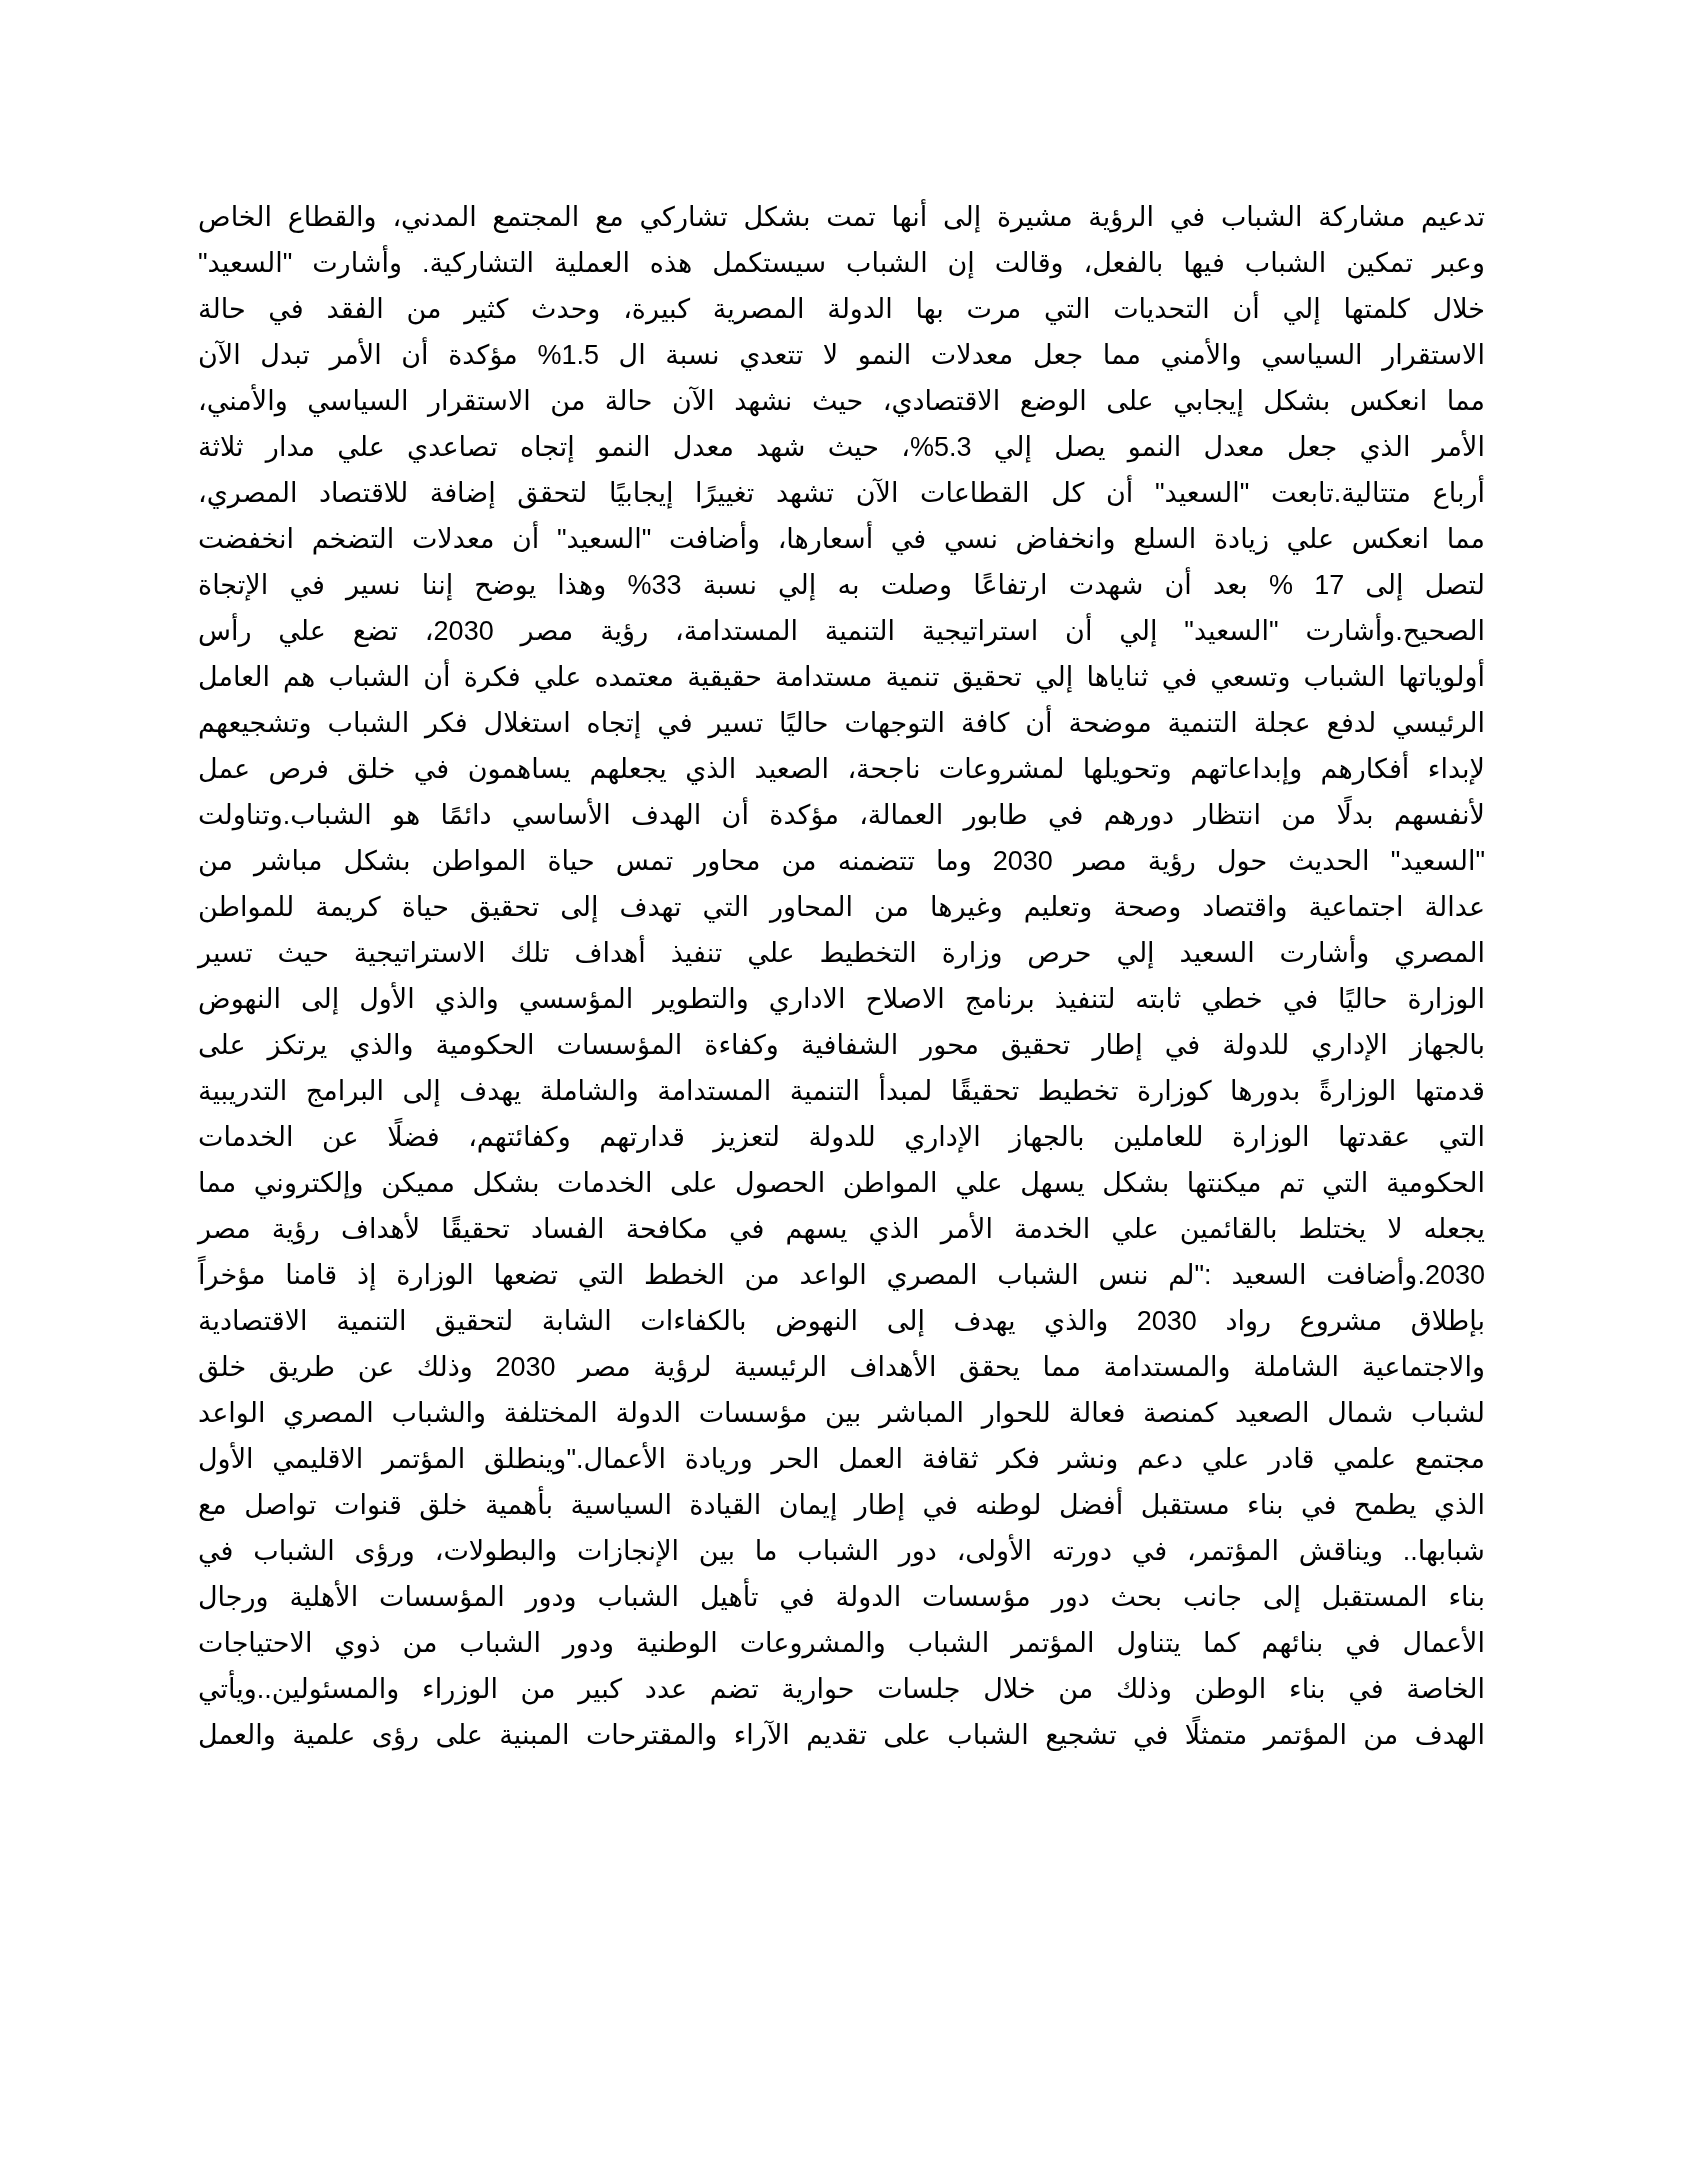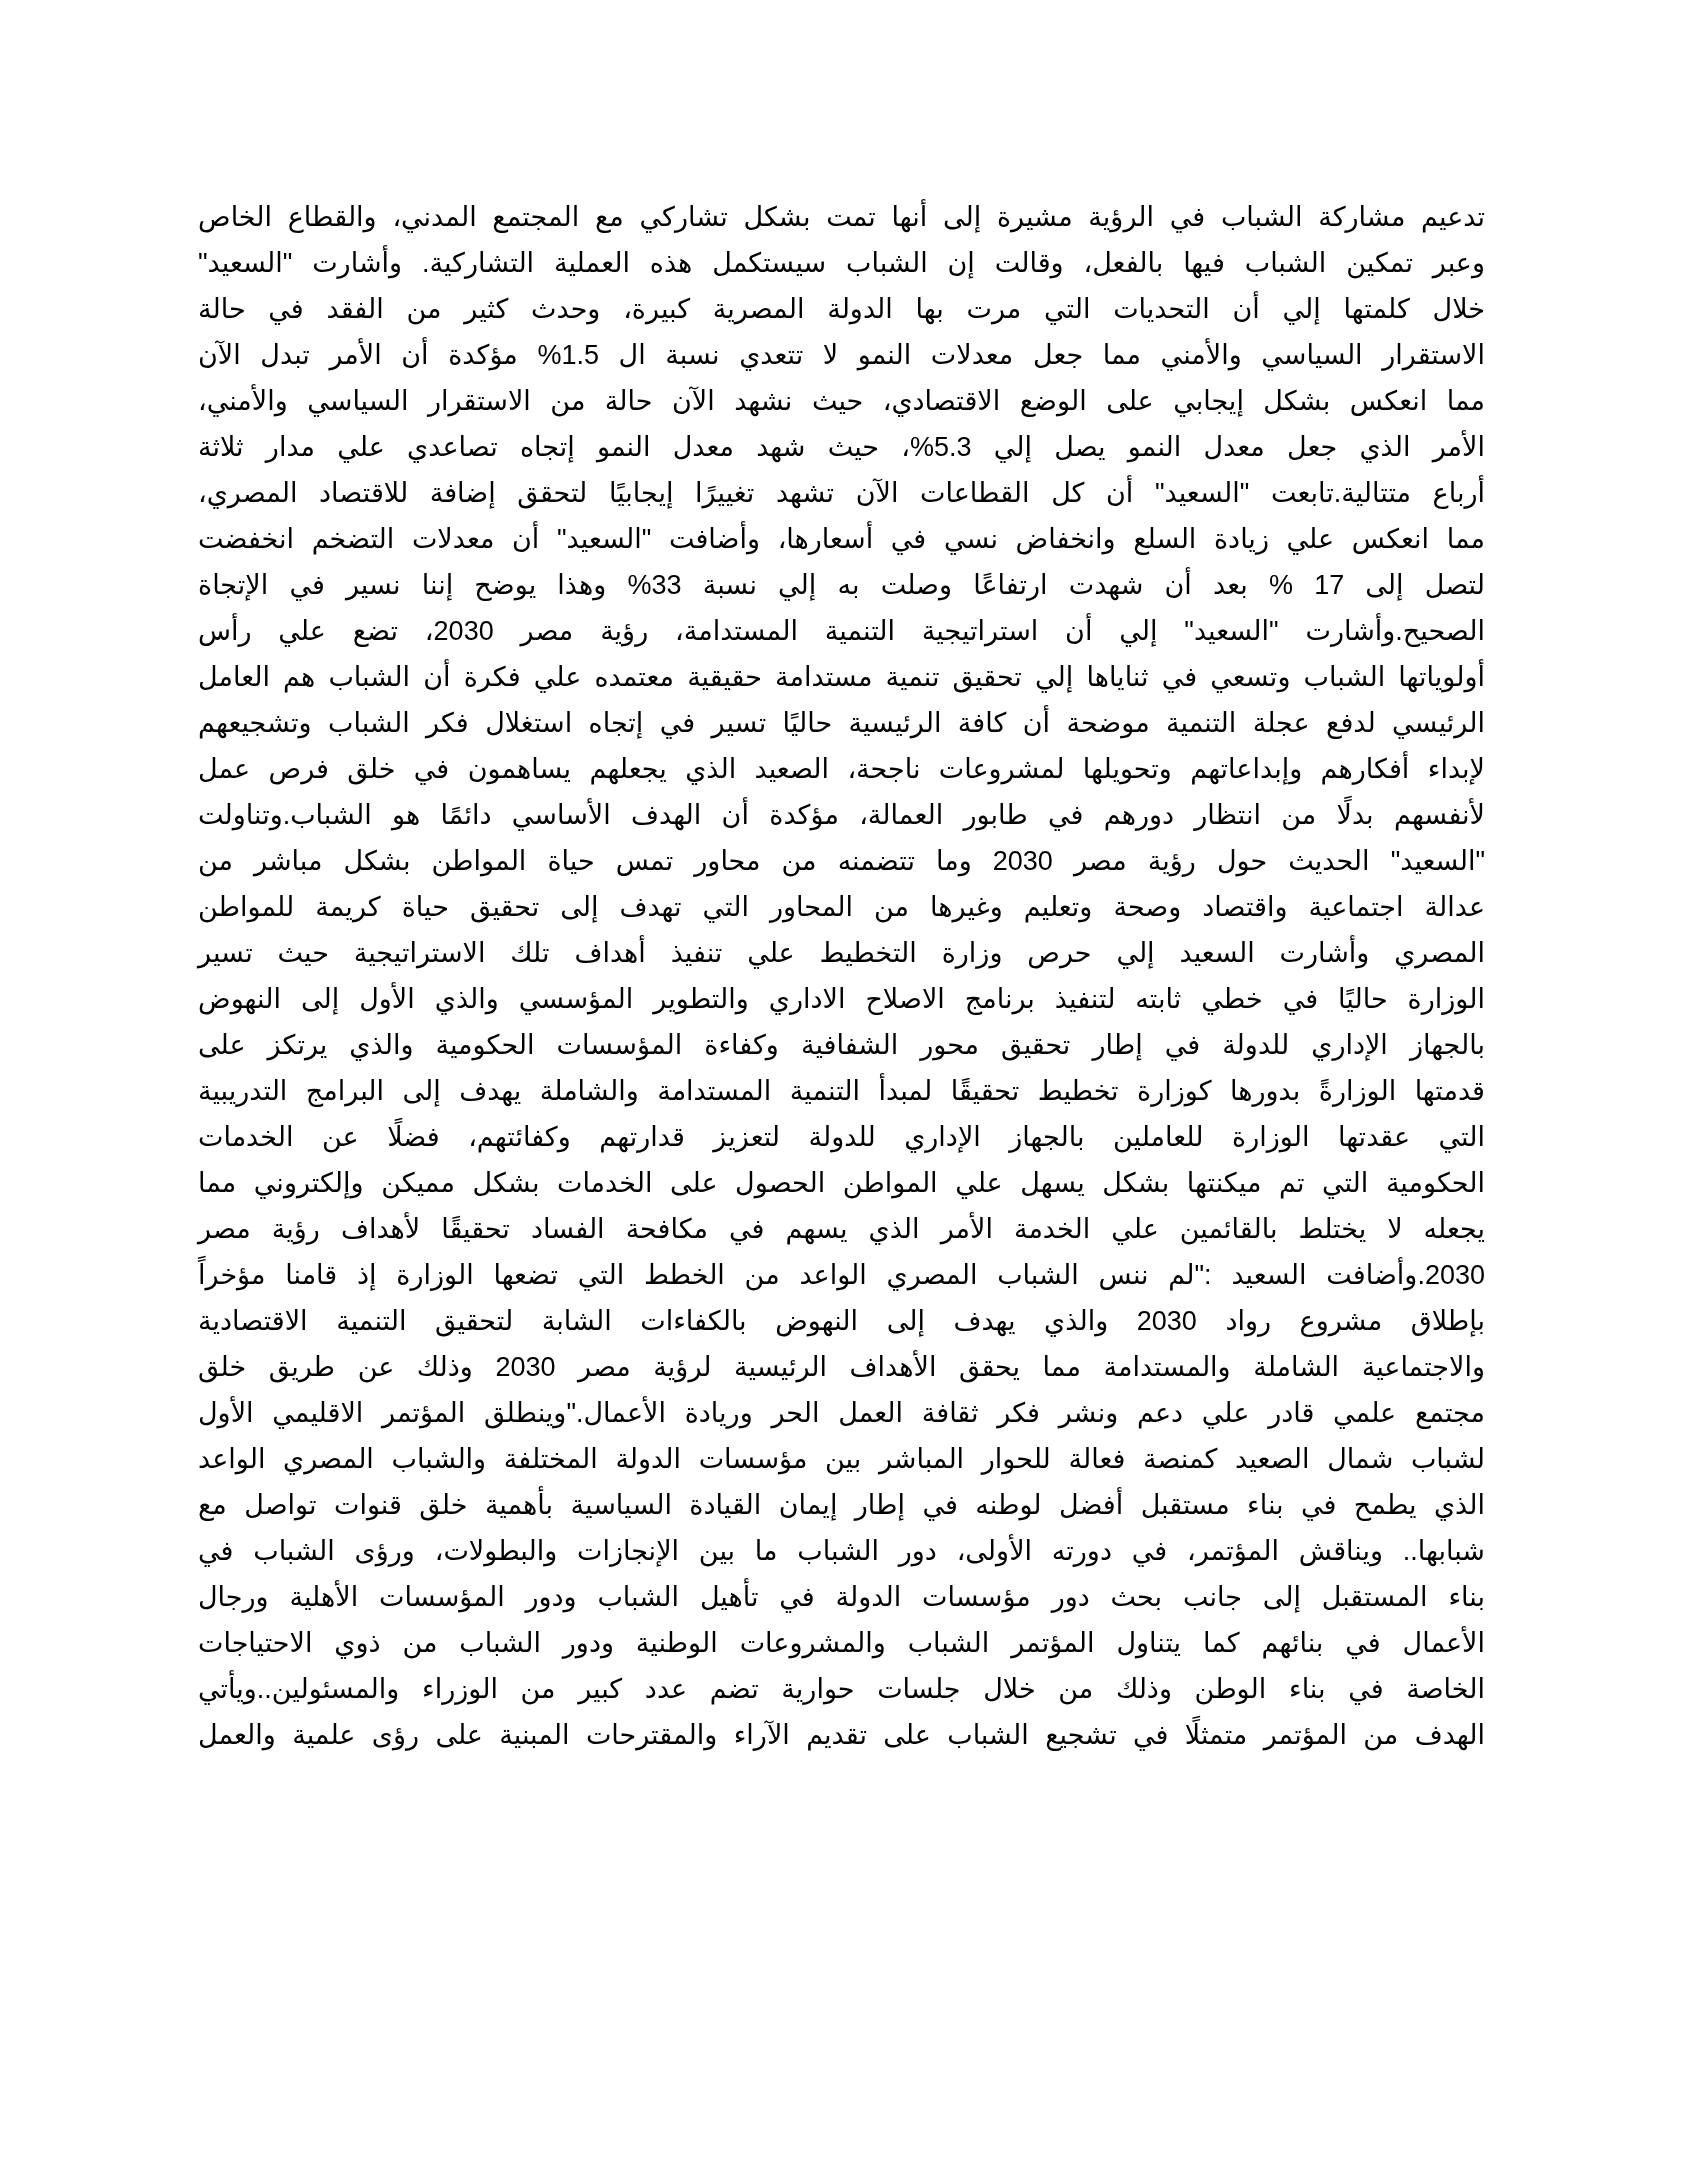--- a/index.html
+++ b/index.html
@@ -51,37 +51,37 @@
   <div class="line"><span class="txt">وعبر تمكين الشباب فيها بالفعل، وقالت إن الشباب سيستكمل هذه العملية التشاركية. وأشارت "السعيد"</span></div>
   <div class="line"><span class="txt">خلال كلمتها إلي أن التحديات التي مرت بها الدولة المصرية كبيرة، وحدث كثير من الفقد في حالة</span></div>
   <div class="line"><span class="txt">الاستقرار السياسي والأمني مما جعل معدلات النمو لا تتعدي نسبة ال 1.5% مؤكدة أن الأمر تبدل الآن</span></div>
   <div class="line"><span class="txt">مما انعكس بشكل إيجابي على الوضع الاقتصادي، حيث نشهد الآن حالة من الاستقرار السياسي والأمني،</span></div>
   <div class="line"><span class="txt">الأمر الذي جعل معدل النمو يصل إلي 5.3%، حيث شهد معدل النمو إتجاه تصاعدي علي مدار ثلاثة</span></div>
   <div class="line"><span class="txt">أرباع متتالية.تابعت "السعيد" أن كل القطاعات الآن تشهد تغييرًا إيجابيًا لتحقق إضافة للاقتصاد المصري،</span></div>
   <div class="line"><span class="txt">مما انعكس علي زيادة السلع وانخفاض نسي في أسعارها، وأضافت "السعيد" أن معدلات التضخم انخفضت</span></div>
   <div class="line"><span class="txt">لتصل إلى 17 % بعد أن شهدت ارتفاعًا وصلت به إلي نسبة 33% وهذا يوضح إننا نسير في الإتجاة</span></div>
   <div class="line"><span class="txt">الصحيح.وأشارت "السعيد" إلي أن استراتيجية التنمية المستدامة، رؤية مصر 2030، تضع علي رأس</span></div>
   <div class="line"><span class="txt">أولوياتها الشباب وتسعي في ثناياها إلي تحقيق تنمية مستدامة حقيقية معتمده علي فكرة أن الشباب هم العامل</span></div>
-  <div class="line"><span class="txt">الرئيسي لدفع عجلة التنمية موضحة أن كافة الرئيسية حاليًا تسير في إتجاه استغلال فكر الشباب وتشجيعهم</span></div>
+  <div class="line"><span class="txt">الرئيسي لدفع عجلة التنمية موضحة أن كافة التوجهات حاليًا تسير في إتجاه استغلال فكر الشباب وتشجيعهم</span></div>
   <div class="line"><span class="txt">لإبداء أفكارهم وإبداعاتهم وتحويلها لمشروعات ناجحة، الصعيد الذي يجعلهم يساهمون في خلق فرص عمل</span></div>
   <div class="line"><span class="txt">لأنفسهم بدلًا من انتظار دورهم في طابور العمالة، مؤكدة أن الهدف الأساسي دائمًا هو الشباب.وتناولت</span></div>
   <div class="line"><span class="txt">"السعيد" الحديث حول رؤية مصر 2030 وما تتضمنه من محاور تمس حياة المواطن بشكل مباشر من</span></div>
   <div class="line"><span class="txt">عدالة اجتماعية واقتصاد وصحة وتعليم وغيرها من المحاور التي تهدف إلى تحقيق حياة كريمة للمواطن</span></div>
   <div class="line"><span class="txt">المصري وأشارت السعيد إلي حرص وزارة التخطيط علي تنفيذ أهداف تلك الاستراتيجية حيث تسير</span></div>
   <div class="line"><span class="txt">الوزارة حاليًا في خطي ثابته لتنفيذ برنامج الاصلاح الاداري والتطوير المؤسسي والذي الأول إلى النهوض</span></div>
   <div class="line"><span class="txt">بالجهاز الإداري للدولة في إطار تحقيق محور الشفافية وكفاءة المؤسسات الحكومية والذي يرتكز على</span></div>
   <div class="line"><span class="txt">قدمتها الوزارةً بدورها كوزارة تخطيط تحقيقًا لمبدأ التنمية المستدامة والشاملة يهدف إلى البرامج التدريبية</span></div>
   <div class="line"><span class="txt">التي عقدتها الوزارة للعاملين بالجهاز الإداري للدولة لتعزيز قدارتهم وكفائتهم، فضلًا عن الخدمات</span></div>
   <div class="line"><span class="txt">الحكومية التي تم ميكنتها بشكل يسهل علي المواطن الحصول على الخدمات بشكل مميكن وإلكتروني مما</span></div>
   <div class="line"><span class="txt">يجعله لا يختلط بالقائمين علي الخدمة الأمر الذي يسهم في مكافحة الفساد تحقيقًا لأهداف رؤية مصر</span></div>
   <div class="line"><span class="txt">2030.وأضافت السعيد :"لم ننس الشباب المصري الواعد من الخطط التي تضعها الوزارة إذ قامنا مؤخراً</span></div>
   <div class="line"><span class="txt">بإطلاق مشروع رواد 2030 والذي يهدف إلى النهوض بالكفاءات الشابة لتحقيق التنمية الاقتصادية</span></div>
   <div class="line"><span class="txt">والاجتماعية الشاملة والمستدامة مما يحقق الأهداف الرئيسية لرؤية مصر 2030 وذلك عن طريق خلق</span></div>
+  <div class="line"><span class="txt">لشباب شمال الصعيد كمنصة فعالة للحوار المباشر بين مؤسسات الدولة المختلفة والشباب المصري الواعد</span></div>
   <div class="line"><span class="txt">مجتمع علمي قادر علي دعم ونشر فكر ثقافة العمل الحر وريادة الأعمال."وينطلق المؤتمر الاقليمي الأول</span></div>
-  <div class="line"><span class="txt">لشباب شمال الصعيد كمنصة فعالة للحوار المباشر بين مؤسسات الدولة المختلفة والشباب المصري الواعد</span></div>
   <div class="line"><span class="txt">الذي يطمح في بناء مستقبل أفضل لوطنه في إطار إيمان القيادة السياسية بأهمية خلق قنوات تواصل مع</span></div>
   <div class="line"><span class="txt">شبابها.. ويناقش المؤتمر، في دورته الأولى، دور الشباب ما بين الإنجازات والبطولات، ورؤى الشباب في</span></div>
   <div class="line"><span class="txt">بناء المستقبل إلى جانب بحث دور مؤسسات الدولة في تأهيل الشباب ودور المؤسسات الأهلية ورجال</span></div>
   <div class="line"><span class="txt">الأعمال في بنائهم كما يتناول المؤتمر الشباب والمشروعات الوطنية ودور الشباب من ذوي الاحتياجات</span></div>
   <div class="line"><span class="txt">الخاصة في بناء الوطن وذلك من خلال جلسات حوارية تضم عدد كبير من الوزراء والمسئولين..ويأتي</span></div>
   <div class="line last"><span class="txt">الهدف من المؤتمر متمثلًا في تشجيع الشباب على تقديم الآراء والمقترحات المبنية على رؤى علمية والعمل</span></div>
 </div>
 
 
 </body></html>

